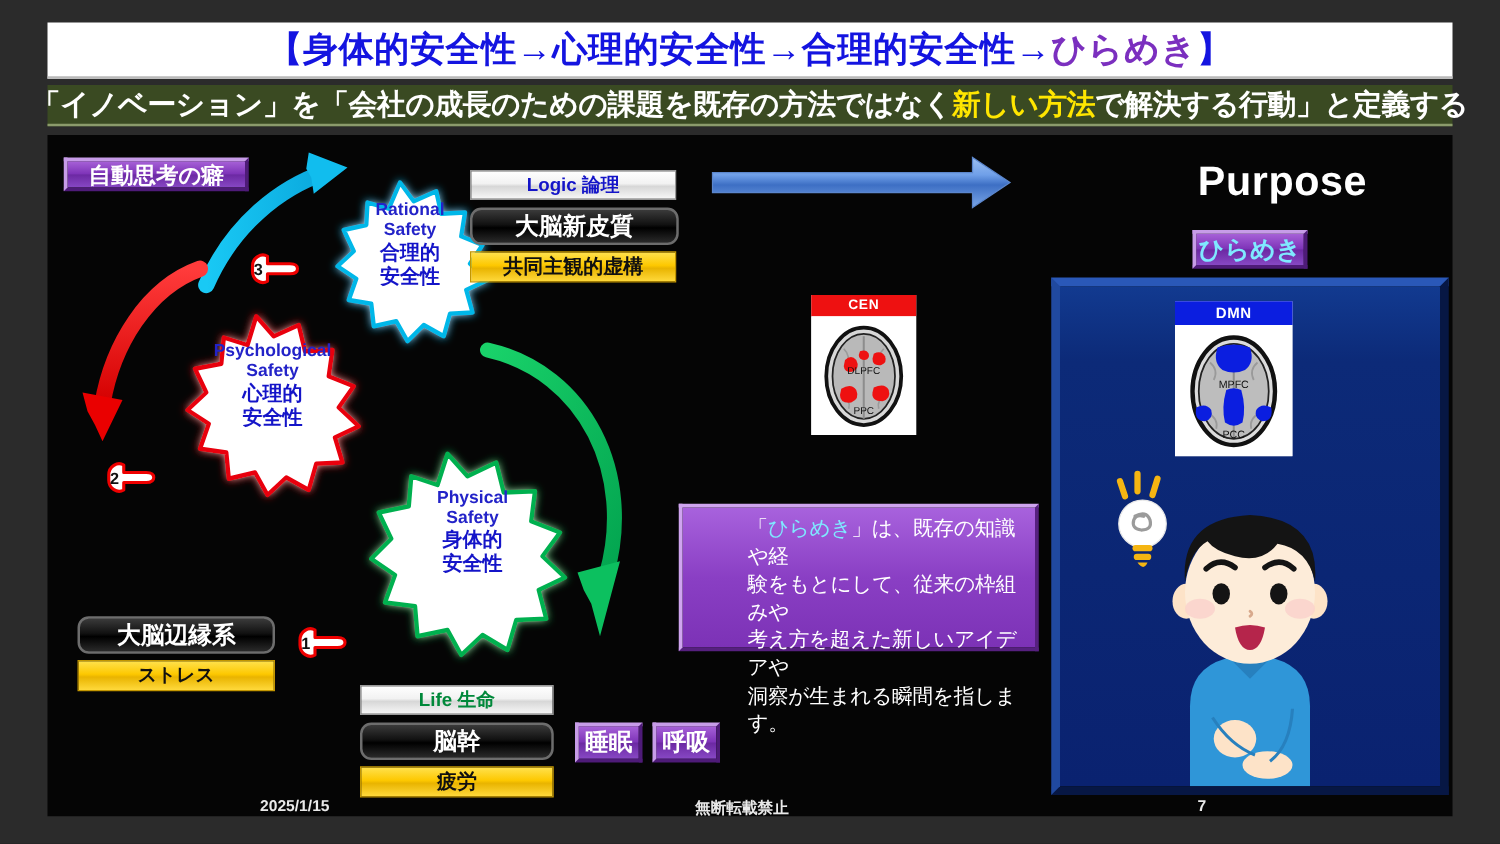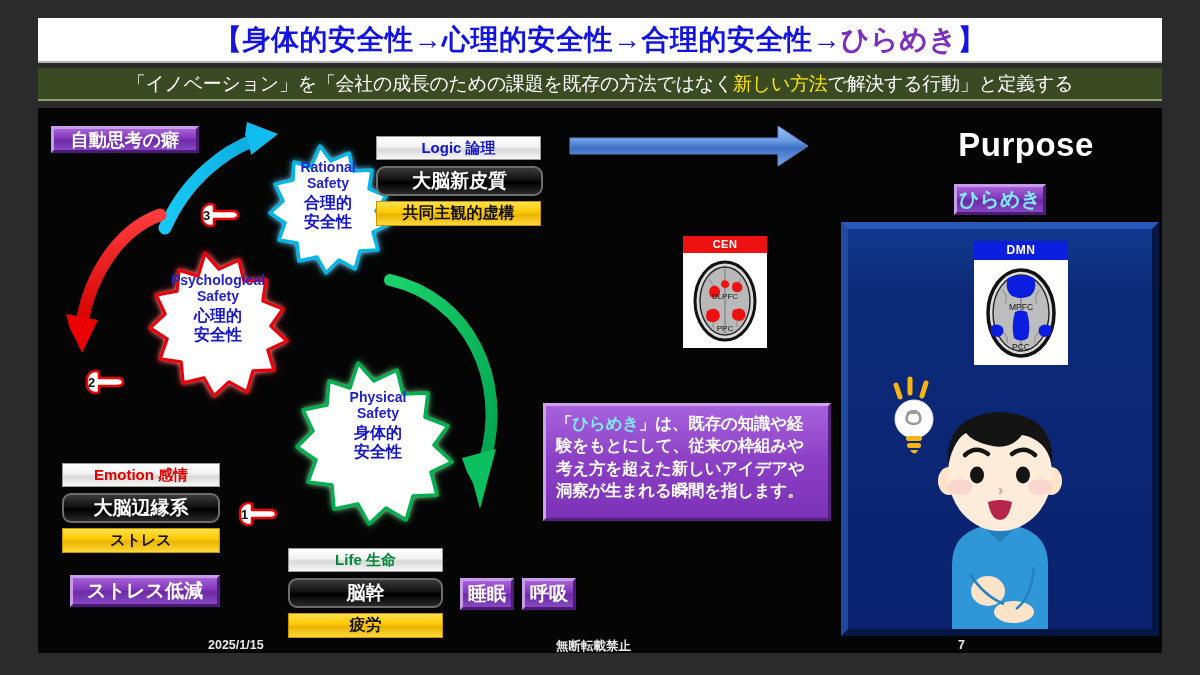--- a/index.html
+++ b/index.html
@@ -31,21 +31,21 @@
   #title-text .hira { color: #7b2fbf; }
   
   #subtitle-bar {
     position: absolute; left: 38px; top: 68px;
     width: 1124px; height: 33px;
     background: #3a4a22;
     display: flex; align-items: center; justify-content: center;
     border-bottom: 2px solid #8b9b6b;
   }
   #subtitle-text {
-    font-size: 19px; font-weight: normal; color: #ffffff;
+    font-size: 23px; font-weight: bold; color: #ffffff;
     white-space: nowrap; letter-spacing: -0.3px;
   }
   #subtitle-text .hl { color: #ffe600; }
   
   #canvas {
     position: absolute; left: 38px; top: 108px;
     width: 1124px; height: 545px;
     background: #050505;
     overflow: hidden;
   }
@@ -97,38 +97,38 @@
   
   .hand {
     position: absolute; width: 40px; height: 30px;
   }
   .hand .num {
     position: absolute; left: 5px; top: 9px;
     font-size: 13px; font-weight: bold; color: #111;
     z-index: 3;
   }
   
-  .brain-card { position: absolute; background:#fff;margin-left:34px; }
+  .brain-card { position: absolute; background:#fff; }
   .brain-cap {
     width: 100%; text-align: center; color:#fff;
     font-weight: bold; letter-spacing: 0.5px;
   }
   
   #explain-box {
     position: absolute;
     background: linear-gradient(180deg,#a862dd 0%, #8a3fc4 50%, #7c32b6 100%);
     border-top: 3px solid #cfa4ef;
     border-left: 3px solid #cfa4ef;
     border-right: 3px solid #56207f;
     border-bottom: 3px solid #56207f;
     padding: 6px 8px 8px 10px;
   }
   #explain-box p {
-    color: #ffffff; font-weight: bold; font-size: 16.5px;
-    line-height: 1.35; letter-spacing: -0.2px;
+    color: #ffffff; font-weight: normal; font-size: 16.5px;
+    line-height: 1.35; letter-spacing: -0.2px; margin-left: 42px;
   }
   #explain-box .cy { color: #7fe9ff; }
   
   #blue-panel {
     position: absolute;
     background: linear-gradient(180deg,#123a90 0%, #0c2a78 15%, #0a2270 100%);
     border-top: 7px solid #2a58b8;
     border-left: 7px solid #20499f;
     border-right: 7px solid #071744;
     border-bottom: 7px solid #071744;
@@ -272,37 +272,31 @@
         <path d="M4,14 C4,7 11,3 16,6 L16,12 L34,12 C39,12 40,14 40,16 C40,18 39,20 34,20
                  L16,20 L16,26 C11,29 4,25 4,18 Z" fill="#ffffff" stroke="#ee0000" stroke-width="2.5" stroke-linejoin="round"></path>
       </svg>
       <span class="num">1</span>
     </div>
 
     <div class="purple-badge" style="left:13px;top:18px;width:148px;height:27px;font-size:18px">
       <span>自動思考の癖</span>
     </div>
 
-    <div class="purple-badge" style="left:32px;top:467px;width:150px;height:32px;font-size:19px">
-      <span>ストレス低減</span>
-    </div>
 
     <div class="lbl-head" style="left:338px;top:28px;width:165px;height:24px;font-size:15px;color:#1414c8">
       <span>Logic  論理</span>
     </div>
     <div class="lbl-black" style="left:338px;top:58px;width:167px;height:30px;font-size:19px">
       <span>大脳新皮質</span>
     </div>
     <div class="lbl-yellow" style="left:338px;top:93px;width:165px;height:25px;font-size:16px">
       <span>共同主観的虚構</span>
     </div>
 
-    <div class="lbl-head" style="left:24px;top:355px;width:158px;height:24px;font-size:15px;color:#e00000">
-      <span>Emotion  感情</span>
-    </div>
     <div class="lbl-black" style="left:24px;top:385px;width:158px;height:30px;font-size:19px">
       <span>大脳辺縁系</span>
     </div>
     <div class="lbl-yellow" style="left:24px;top:420px;width:158px;height:25px;font-size:15px">
       <span>ストレス</span>
     </div>
 
     <div class="lbl-head" style="left:250px;top:440px;width:155px;height:24px;font-size:15px;color:#00883a">
       <span>Life  生命</span>
     </div>

